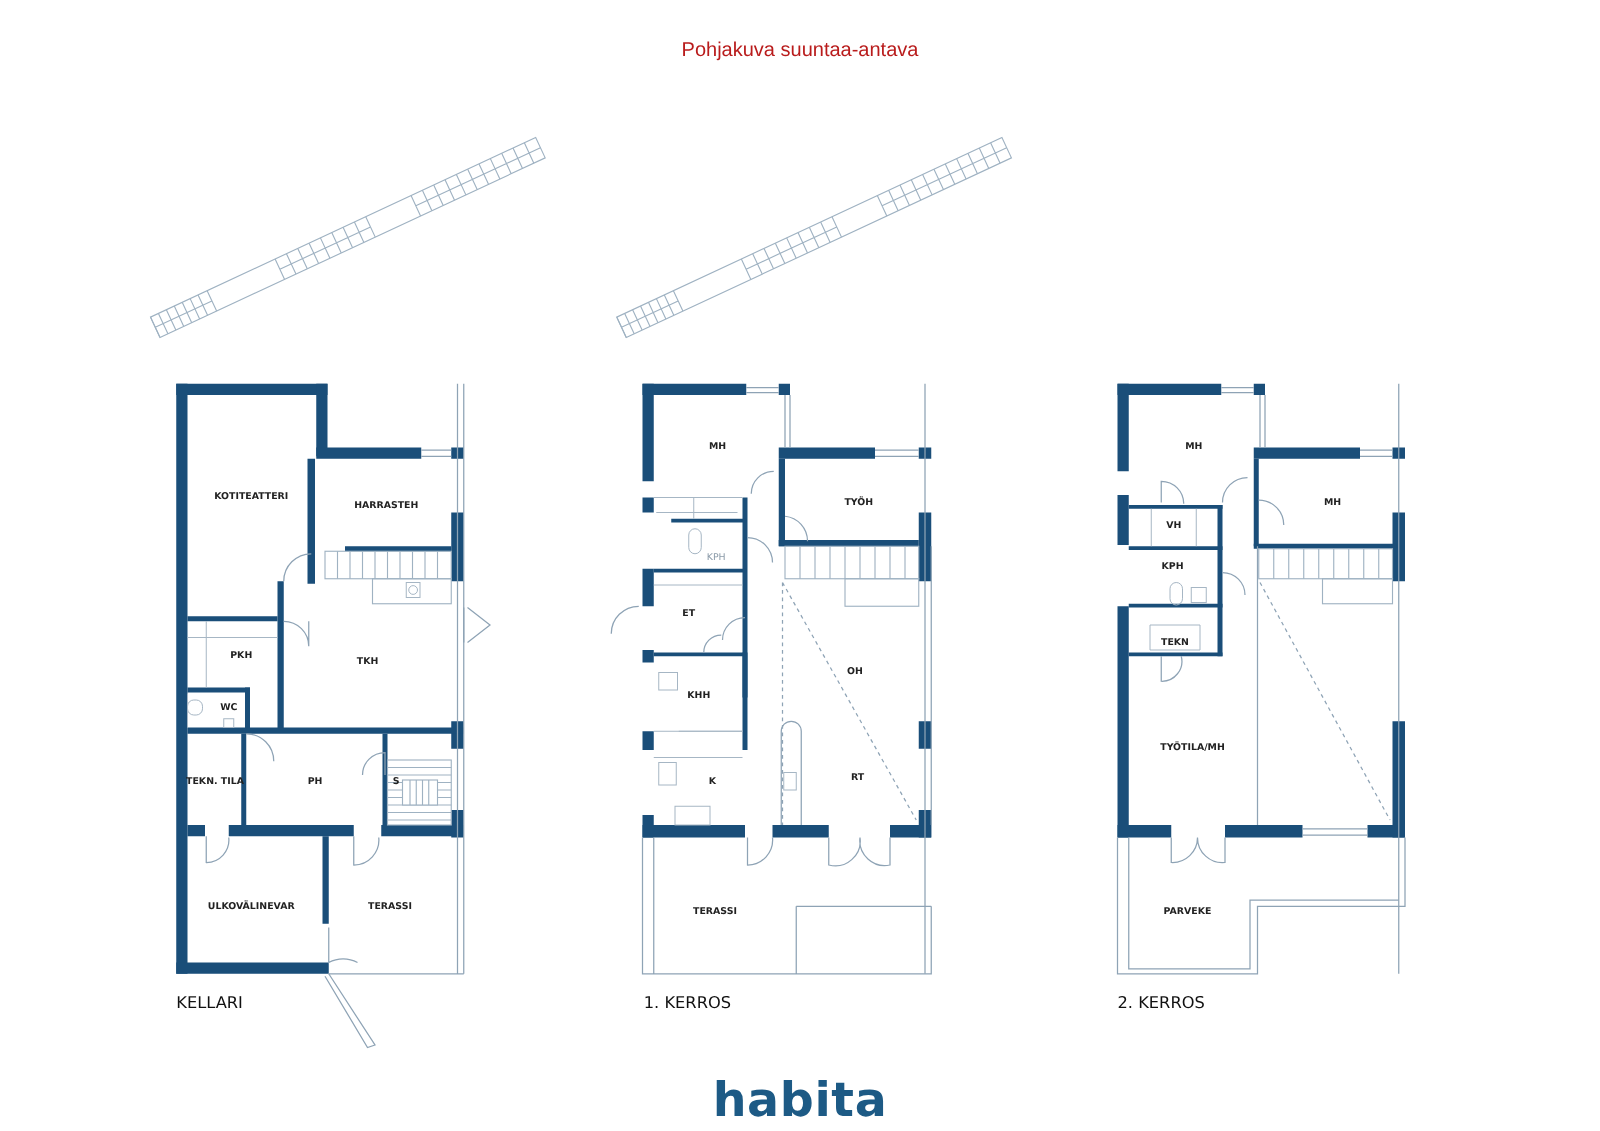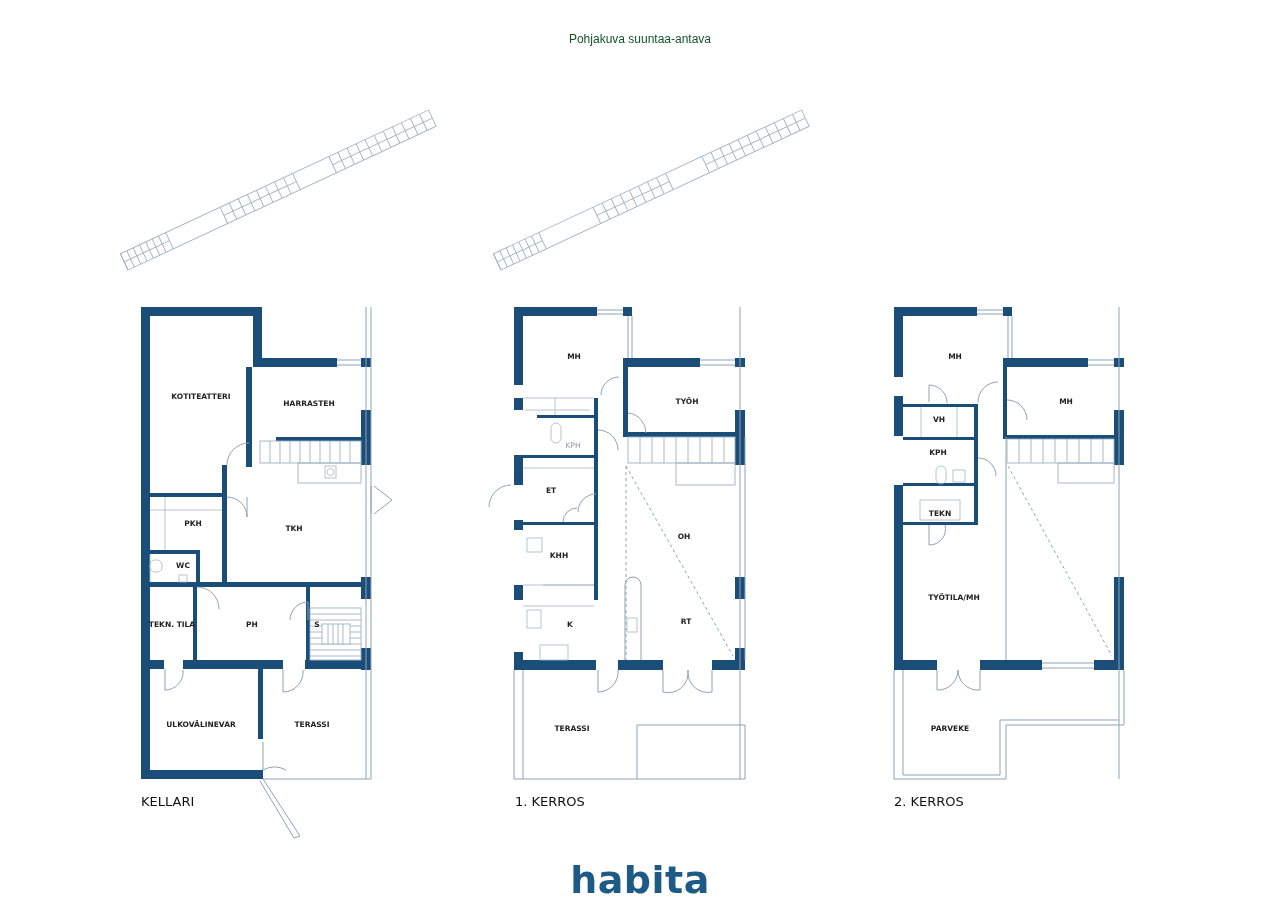--- a/index.html
+++ b/index.html
@@ -1,17 +1,17 @@
 <!DOCTYPE html>
 <html><head>
 <meta charset="utf-8">
 <style>
   html, body { margin:0; padding:0; background:#ffffff; }
   body { width:1280px; height:905px; position:relative; overflow:hidden; font-family:"Liberation Sans", sans-serif; }
-  .title { position:absolute; left:0; width:1280px; top:32px; text-align:center; font-size:12px; color:#14532d; font-family:"Liberation Sans", sans-serif; }
+  .title { position:absolute; left:0; width:1280px; top:32px; text-align:center; font-size:16px; color:#b91c1c; font-family:"Liberation Sans", sans-serif; }
   svg.plan { position:absolute; left:0; top:0; }
   .room { font-family:"DejaVu Sans", sans-serif; font-size:7.5px; fill:#222; text-anchor:middle; font-weight:bold; }
   .room.light { fill:#8a9aa8; font-weight:normal; }
   .floor-label { font-family:"DejaVu Sans", sans-serif; font-size:13px; fill:#111; }
   .logo { position:absolute; top:858px; left:0; width:1280px; text-align:center; font-family:"DejaVu Sans", sans-serif; font-weight:bold; font-size:38px; color:#1d5a85; letter-spacing:0.5px; }
   .wall { fill:#1a4e79; }
   .thin { fill:none; stroke:#8ea3b5; stroke-width:1; }
   .thin2 { fill:none; stroke:#a6b6c4; stroke-width:0.8; }
   .dash { fill:none; stroke:#8ea3b5; stroke-width:1; stroke-dasharray:3 3; }
   .stair { fill:none; stroke:#9fb2c2; stroke-width:0.9; }

